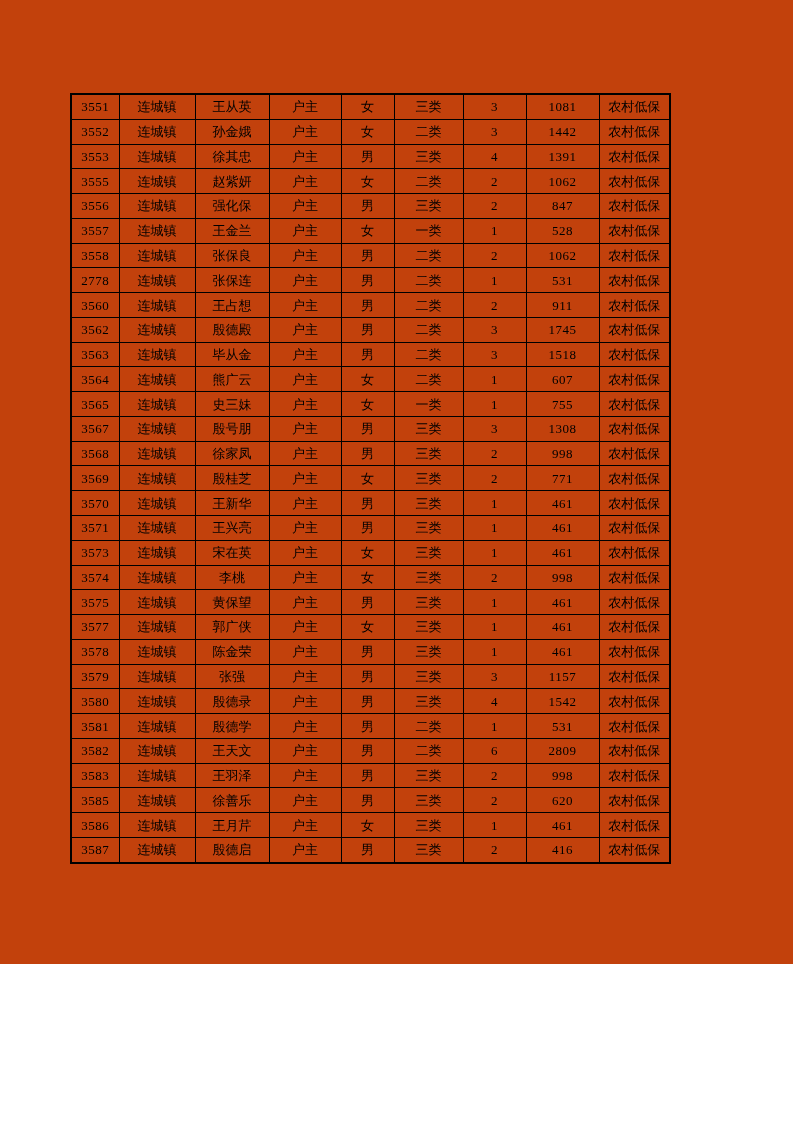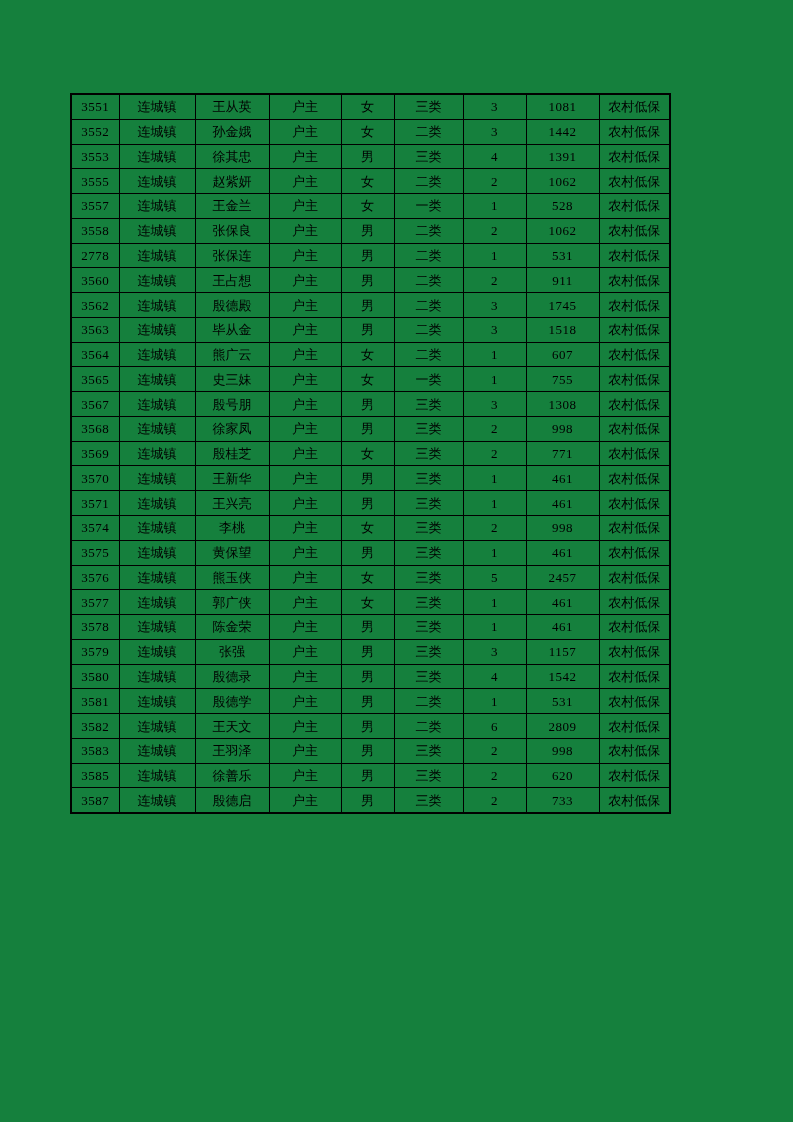--- a/index.html
+++ b/index.html
@@ -11,22 +11,22 @@
     height: 1122px;
     background: #ffffff;
     position: relative;
     overflow: hidden;
     font-family: "Liberation Serif", "DejaVu Serif", serif;
   }
   .page {
     position: absolute;
     left: 0; top: 0;
     width: 793px;
-    height: 1122px;
-    background: #15803d;
+    height: 964px;
+    background: #c2410c;
   }
   table.roster {
     position: absolute;
     left: 70px;
     top: 93px;
     width: 601px;
     border-collapse: collapse;
     table-layout: fixed;
     border: 2px solid #000000;
   }
@@ -101,20 +101,31 @@
           <td>连城镇</td>
           <td>赵紫妍</td>
           <td>户主</td>
           <td>女</td>
           <td>二类</td>
           <td class="num">2</td>
           <td class="num">1062</td>
           <td>农村低保</td>
         </tr>
         <tr>
+          <td class="num">3556</td>
+          <td>连城镇</td>
+          <td>强化保</td>
+          <td>户主</td>
+          <td>男</td>
+          <td>三类</td>
+          <td class="num">2</td>
+          <td class="num">847</td>
+          <td>农村低保</td>
+        </tr>
+        <tr>
           <td class="num">3557</td>
           <td>连城镇</td>
           <td>王金兰</td>
           <td>户主</td>
           <td>女</td>
           <td>一类</td>
           <td class="num">1</td>
           <td class="num">528</td>
           <td>农村低保</td>
         </tr>
@@ -244,50 +255,50 @@
           <td>连城镇</td>
           <td>王兴亮</td>
           <td>户主</td>
           <td>男</td>
           <td>三类</td>
           <td class="num">1</td>
           <td class="num">461</td>
           <td>农村低保</td>
         </tr>
         <tr>
+          <td class="num">3573</td>
+          <td>连城镇</td>
+          <td>宋在英</td>
+          <td>户主</td>
+          <td>女</td>
+          <td>三类</td>
+          <td class="num">1</td>
+          <td class="num">461</td>
+          <td>农村低保</td>
+        </tr>
+        <tr>
           <td class="num">3574</td>
           <td>连城镇</td>
           <td>李桃</td>
           <td>户主</td>
           <td>女</td>
           <td>三类</td>
           <td class="num">2</td>
           <td class="num">998</td>
           <td>农村低保</td>
         </tr>
         <tr>
           <td class="num">3575</td>
           <td>连城镇</td>
           <td>黄保望</td>
           <td>户主</td>
           <td>男</td>
           <td>三类</td>
           <td class="num">1</td>
           <td class="num">461</td>
-          <td>农村低保</td>
-        </tr>
-        <tr>
-          <td class="num">3576</td>
-          <td>连城镇</td>
-          <td>熊玉侠</td>
-          <td>户主</td>
-          <td>女</td>
-          <td>三类</td>
-          <td class="num">5</td>
-          <td class="num">2457</td>
           <td>农村低保</td>
         </tr>
         <tr>
           <td class="num">3577</td>
           <td>连城镇</td>
           <td>郭广侠</td>
           <td>户主</td>
           <td>女</td>
           <td>三类</td>
           <td class="num">1</td>
@@ -365,25 +376,36 @@
           <td>连城镇</td>
           <td>徐善乐</td>
           <td>户主</td>
           <td>男</td>
           <td>三类</td>
           <td class="num">2</td>
           <td class="num">620</td>
           <td>农村低保</td>
         </tr>
         <tr>
+          <td class="num">3586</td>
+          <td>连城镇</td>
+          <td>王月芹</td>
+          <td>户主</td>
+          <td>女</td>
+          <td>三类</td>
+          <td class="num">1</td>
+          <td class="num">461</td>
+          <td>农村低保</td>
+        </tr>
+        <tr>
           <td class="num">3587</td>
           <td>连城镇</td>
           <td>殷德启</td>
           <td>户主</td>
           <td>男</td>
           <td>三类</td>
           <td class="num">2</td>
-          <td class="num">733</td>
+          <td class="num">416</td>
           <td>农村低保</td>
         </tr>
       </tbody>
   </table>
 </div>
 
 </body></html>

